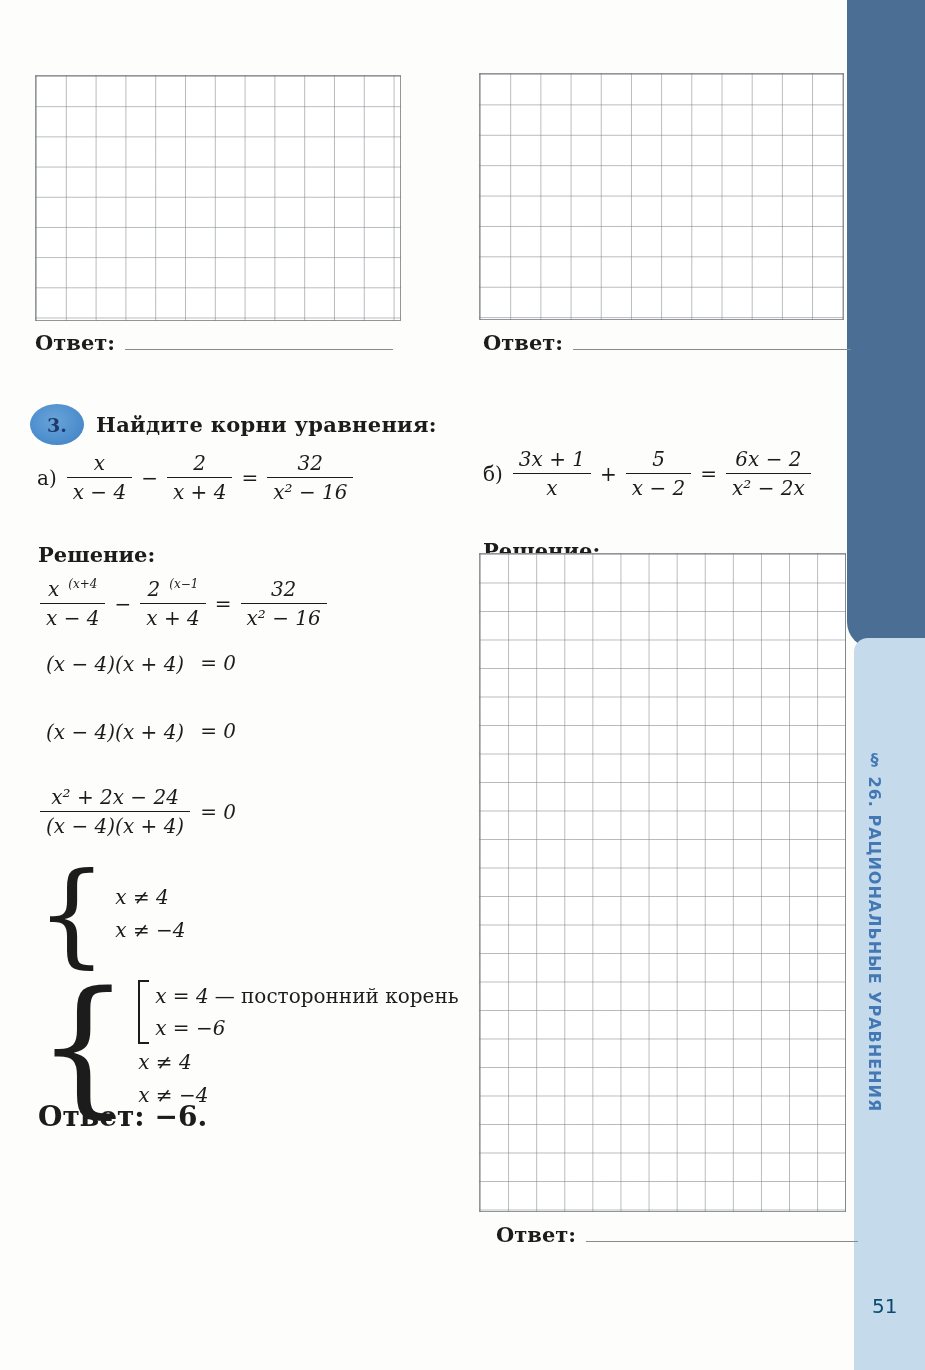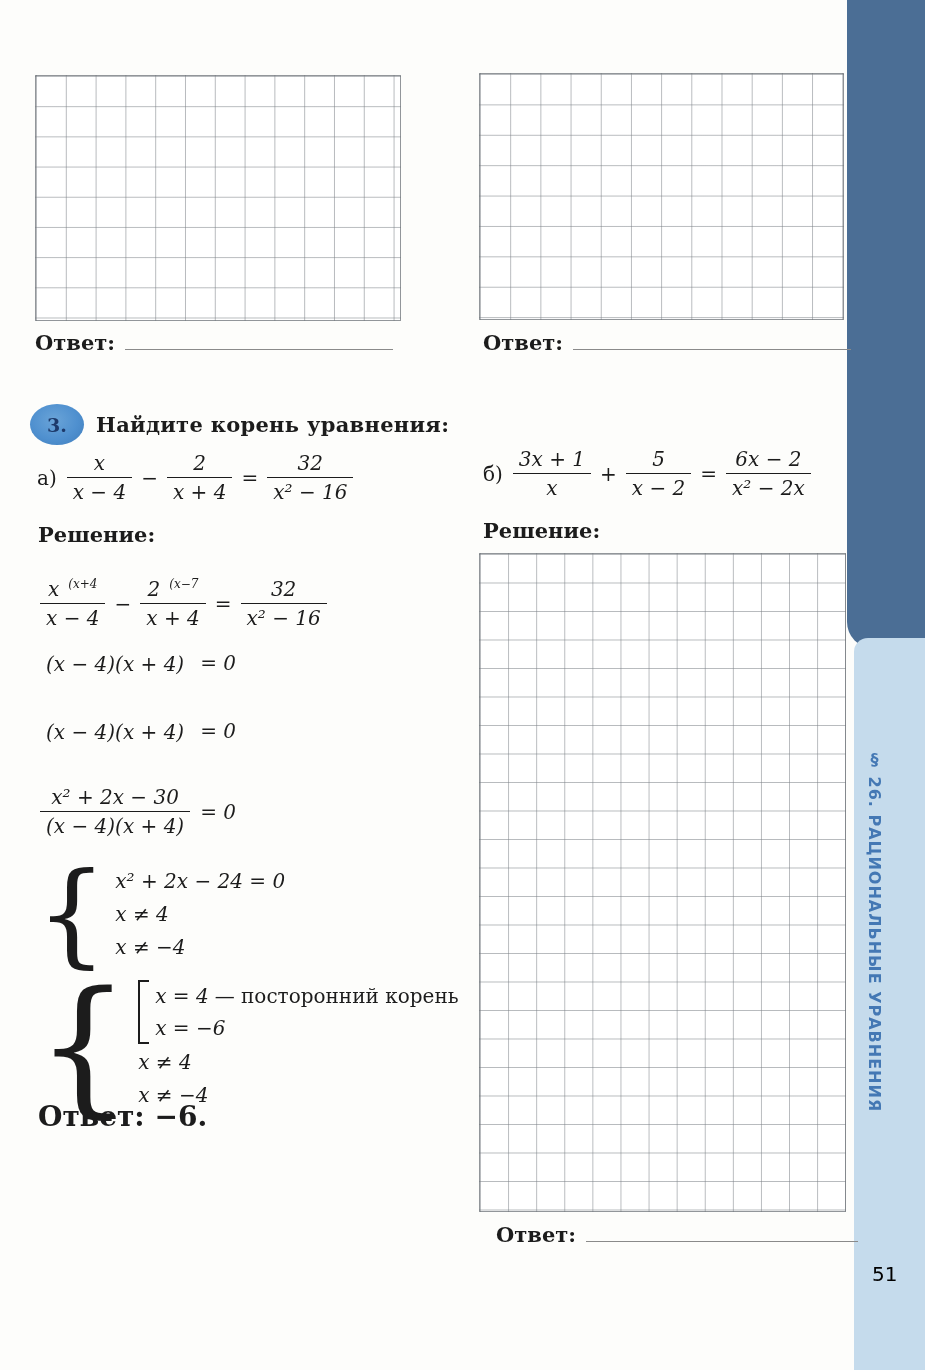--- a/index.html
+++ b/index.html
@@ -27,23 +27,23 @@
   .tab-title{
     position:absolute;left:11px;top:112px;
     writing-mode:vertical-rl;
     white-space:nowrap;
     font-family:"DejaVu Sans","Liberation Sans",sans-serif;
     font-size:16px;font-weight:bold;
     letter-spacing:1px;
     color:#4478b4;
   }
   .page-num{
-    position:absolute;left:18px;top:624px;
+    position:absolute;left:18px;top:656px;
     font-family:"DejaVu Sans","Liberation Sans",sans-serif;
-    font-size:20px;color:#000000;
+    font-size:20px;color:#0c4a6e;
   }
 
   
   .grid{
     position:absolute;
     background-color:#ffffff;
     background-image:
       linear-gradient(to right, rgba(125,130,136,.55) 1px, transparent 1px),
       linear-gradient(to bottom, rgba(125,130,136,.55) 1px, transparent 1px);
     border:1px solid rgba(110,115,120,.75);
@@ -80,21 +80,21 @@
     font-size:20px;font-style:italic;white-space:nowrap;
   }
   .plabel{font-style:normal;font-size:20px;margin-right:10px;}
   .frac{display:inline-block;text-align:center;vertical-align:middle;}
   .num{display:block;border-bottom:1.6px solid #1c1c1c;padding:0 6px 3px;line-height:1.1;}
   .den{display:block;padding:3px 6px 0;line-height:1.1;}
   .op{margin:0 9px;font-style:normal;}
   .rhs{margin-left:10px;}
   sup.xm{font-size:12px;font-style:italic;vertical-align:8px;margin-left:9px;}
 
-  .sol-label{position:absolute;font-size:21px;font-weight:bold;}
+  .sol-label{position:absolute;font-size:21px;font-weight:bold;margin-top:20px;}
 
   
   .system{position:absolute;display:flex;align-items:center;font-size:20px;font-style:italic;}
   .brace{
     font-family:"DejaVu Serif",serif;font-style:normal;font-weight:normal;
     line-height:1;margin-right:8px;color:#1c1c1c;
   }
   .brace.b1{font-size:112px;}
   .brace.b2{font-size:148px;}
   .syslines > div{line-height:33px;}
@@ -126,21 +126,21 @@
   <div class="ans" style="left:35px;top:330px">
     <span>Ответ:</span><span class="ansline w270"></span>
   </div>
   <div class="ans" style="left:483px;top:330px">
     <span>Ответ:</span><span class="ansline w280"></span>
   </div>
 
   <div class="badge">
     <span>3.</span>
   </div>
-  <div class="ptitle">Найдите корень уравнения:</div>
+  <div class="ptitle">Найдите корни уравнения:</div>
 
   <div class="eqrow" style="left:37px;top:452px">
     <span class="plabel">а)</span>
     <span class="frac">
         <span class="num">x</span>
         <span class="den">x − 4</span>
       </span>
     <span class="op">−</span>
     <span class="frac">
         <span class="num">2</span>
@@ -179,21 +179,21 @@
     <span>Ответ:</span><span class="ansline w275"></span>
   </div>
 
   <div class="eqrow" style="left:40px;top:578px">
     <span class="frac">
         <span class="num"><span>x</span><sup class="xm">(x+4</sup></span>
         <span class="den">x − 4</span>
       </span>
     <span class="op">−</span>
     <span class="frac">
-        <span class="num"><span>2</span><sup class="xm">(x−7</sup></span>
+        <span class="num"><span>2</span><sup class="xm">(x−1</sup></span>
         <span class="den">x + 4</span>
       </span>
     <span class="op">=</span>
     <span class="frac">
         <span class="num">32</span>
         <span class="den">x² − 16</span>
       </span>
   </div>
 
   <div class="eqrow" style="left:40px;top:650px">
@@ -205,30 +205,29 @@
 
   <div class="eqrow" style="left:40px;top:718px">
     <span class="frac">
         <span class="den">(x − 4)(x + 4)</span>
       </span>
     <span class="rhs">= 0</span>
   </div>
 
   <div class="eqrow" style="left:40px;top:786px">
     <span class="frac">
-        <span class="num">x² + 2x − 30</span>
+        <span class="num">x² + 2x − 24</span>
         <span class="den">(x − 4)(x + 4)</span>
       </span>
     <span class="rhs">= 0</span>
   </div>
 
   <div class="system" style="left:36px;top:858px">
     <span class="brace b1">{</span>
     <div class="syslines">
-      <div>x² + 2x − 24 = 0</div>
       <div>x ≠ 4</div>
       <div>x ≠ −4</div>
     </div>
   </div>
 
   <div class="system" style="left:36px;top:972px">
     <span class="brace b2">{</span>
     <div class="syslines">
       <div class="cases">
         <span class="sqb"></span>

